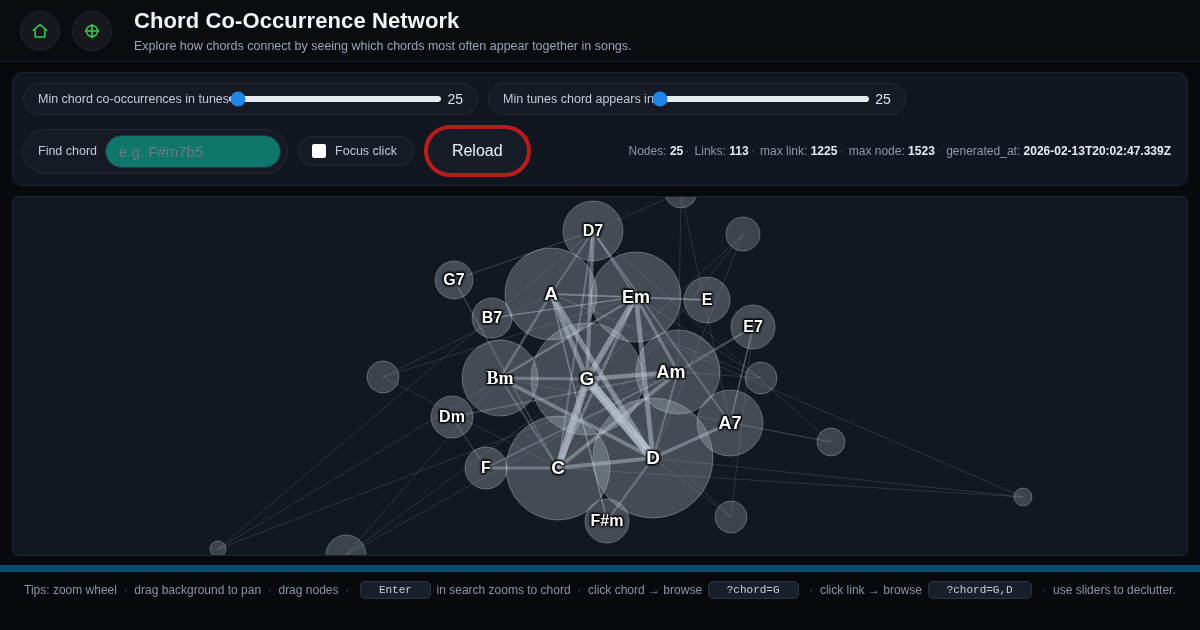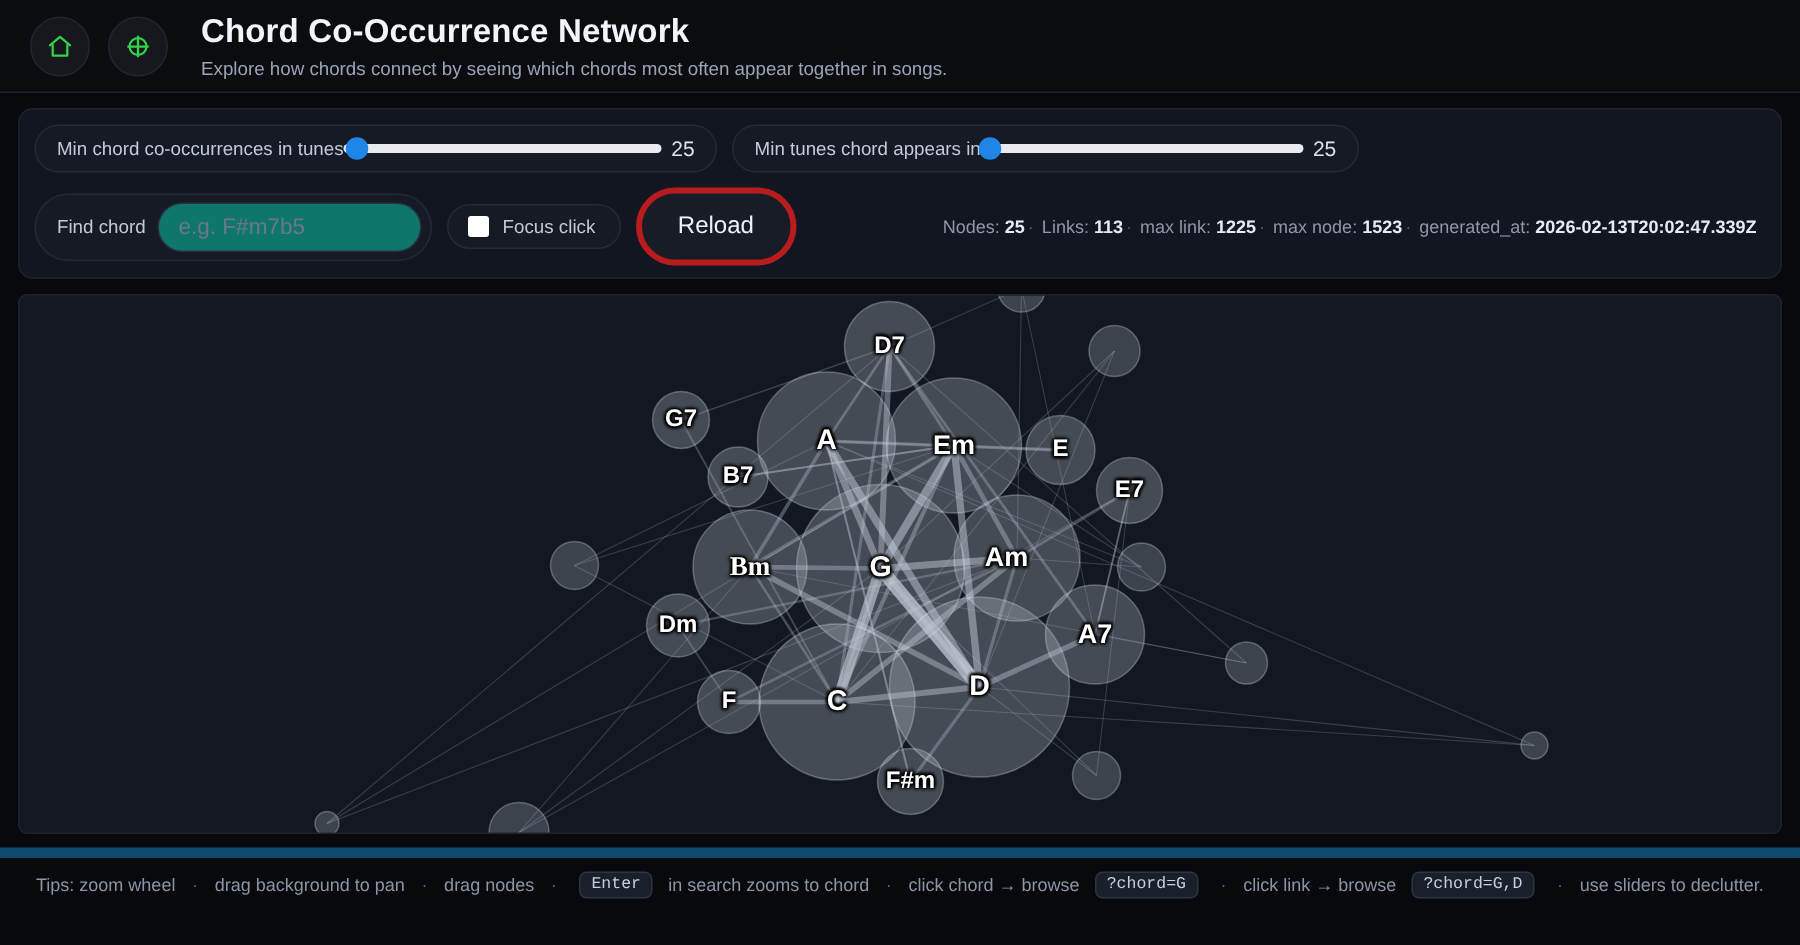--- a/index.html
+++ b/index.html
@@ -160,21 +160,21 @@
     flex-wrap: nowrap;
     justify-content: space-between;
   }
   .footer .sep { padding: 0 5px; color: #5a6personal; }
   .footer .sep { padding: 0 5px; color: #5a626f; }
   .kbd {
     display: inline-block;
     background: #1a202b;
     border: 1px solid #2c3440;
     border-radius: 5px;
-    padding: 2px 7px;
+    padding: 2px 18px;
     color: #c7d0dc;
     font-family: "Liberation Mono", monospace;
     font-size: 11px;
     margin: 0 4px;
   }
 </style>
 </head>
 <body>
 
 <div class="header">

